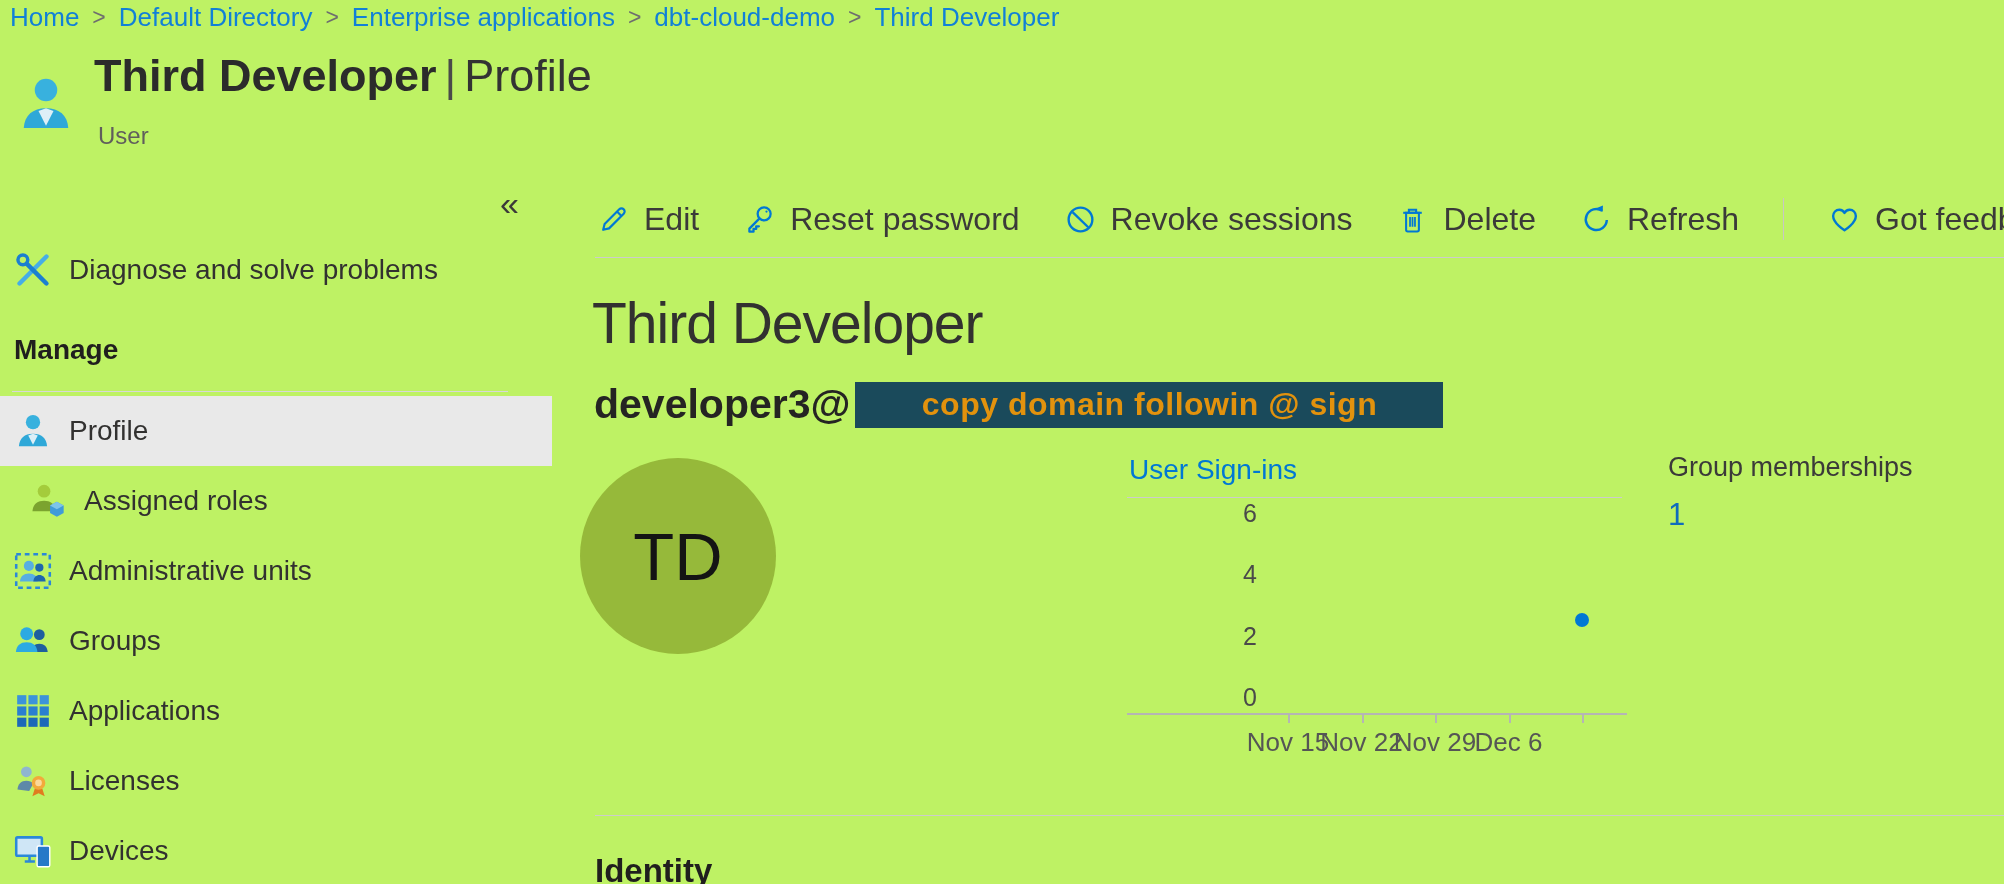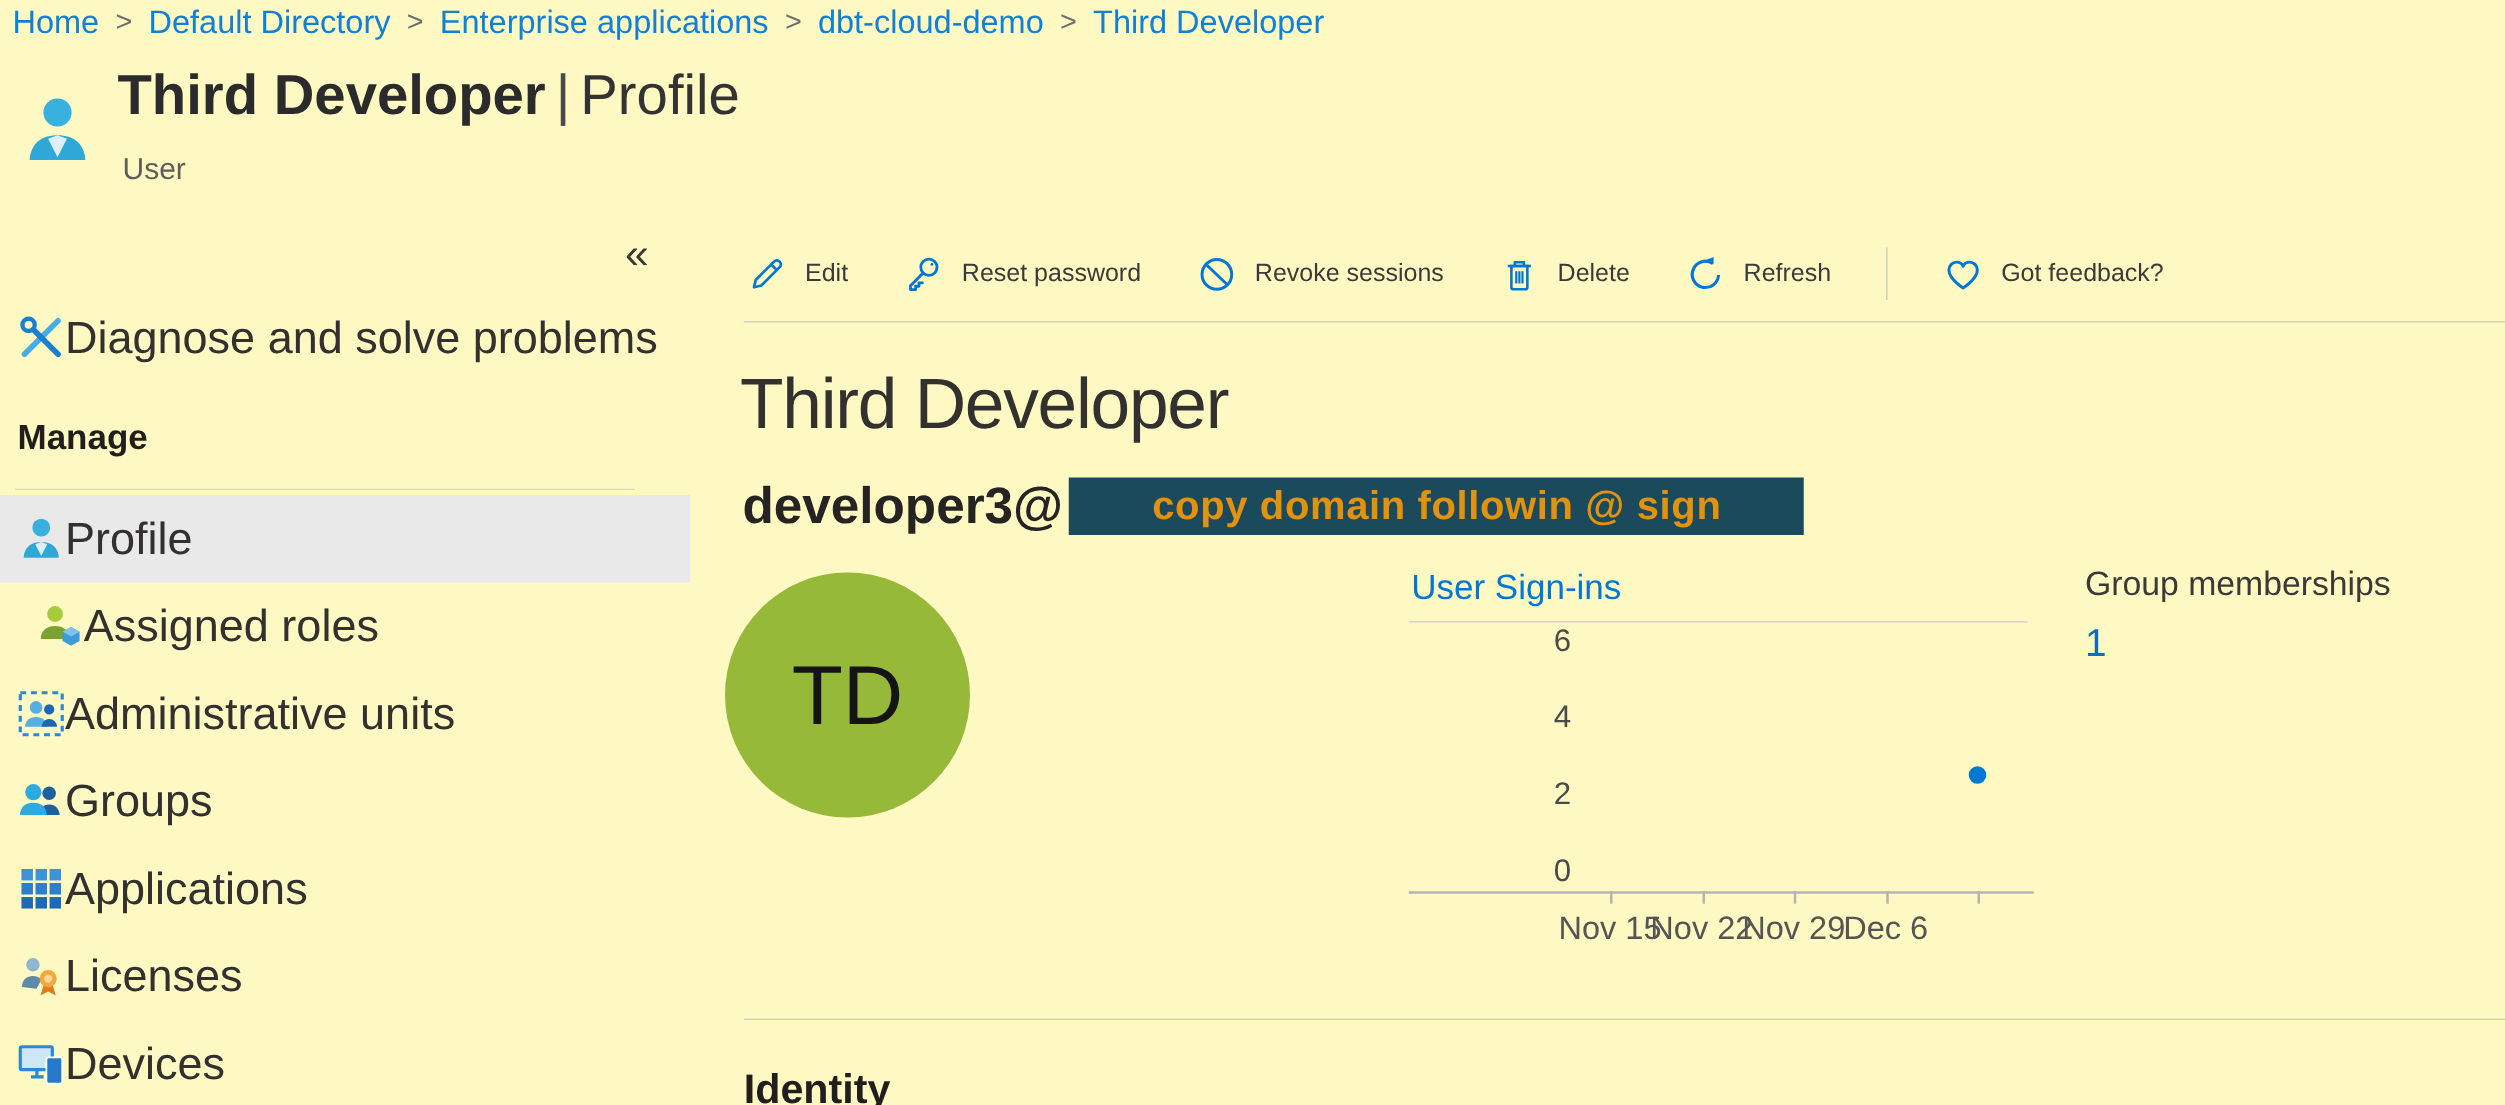--- a/index.html
+++ b/index.html
@@ -1,16 +1,16 @@
 <!DOCTYPE html>
 <html><head>
 <meta charset="utf-8">
 <style>
   html,body{margin:0;padding:0;background:#fff;}
-  .screen{position:relative;width:2004px;height:884px;background:#fef9c3;overflow:hidden;
+  .screen{position:relative;width:2004px;height:884px;background:#bef264;overflow:hidden;
           font-family:"Liberation Sans","DejaVu Sans",sans-serif;color:#323130;}
 
   
   .breadcrumb{position:absolute;left:10px;top:2px;display:flex;align-items:center;gap:13px;font-size:26px;white-space:nowrap;}
   .crumb{color:#1180d7;cursor:pointer;}
   .crumb-sep{color:#6e6e6e;font-size:23px;}
 
   
   .hdr-icon{position:absolute;left:16px;top:74px;width:60px;height:66px;}
   .page-title{position:absolute;left:94px;top:50px;font-size:45px;font-weight:700;color:#2b2b2b;white-space:nowrap;}
@@ -20,25 +20,25 @@
 
   
   .sidebar{position:absolute;left:0;top:150px;width:556px;height:734px;}
   .collapse{position:absolute;left:500px;top:34px;font-size:34px;color:#3b3a39;cursor:pointer;}
   .manage-label{position:absolute;left:14px;top:184px;font-size:28px;font-weight:700;color:#201f1e;}
   .manage-divider{position:absolute;left:12px;top:241px;width:496px;height:1px;background:#d8d8d8;}
   .side-item{position:absolute;left:0;width:552px;height:70px;display:flex;align-items:center;cursor:pointer;}
   .side-item.selected{background:#e9e9e9;}
   .side-icon{width:38px;height:38px;margin-left:14px;flex:0 0 auto;display:inline-flex;}
   .side-icon svg{width:100%;height:100%;}
-  .side-label{margin-left:0;font-size:36px;color:#323130;white-space:nowrap;}
+  .side-label{margin-left:17px;font-size:28px;color:#323130;white-space:nowrap;}
 
   
   .command-bar{position:absolute;left:597px;top:192px;height:54px;display:flex;align-items:center;gap:44px;}
-  .cmd-btn{display:flex;align-items:center;gap:14px;font-size:20px;color:#3b3a39;cursor:pointer;white-space:nowrap;}
+  .cmd-btn{display:flex;align-items:center;gap:14px;font-size:32px;color:#3b3a39;cursor:pointer;white-space:nowrap;}
   .cmd-icon{width:33px;height:33px;display:inline-flex;}
   .cmd-icon svg{width:100%;height:100%;}
   .cmd-divider{width:1px;height:42px;background:#c8c6c4;}
   .toolbar-rule{position:absolute;left:595px;top:257px;width:1409px;height:1px;background:#cccccc;}
 
   
   .display-name{position:absolute;left:592px;top:290px;font-size:57px;font-weight:400;color:#323130;letter-spacing:-1px;white-space:nowrap;}
   .upn-row{position:absolute;left:594px;top:381px;height:47px;display:flex;align-items:center;}
   .upn-prefix{font-size:41px;font-weight:700;color:#252423;}
   .redaction{margin-left:5px;width:588px;height:46px;display:flex;align-items:center;justify-content:center;

